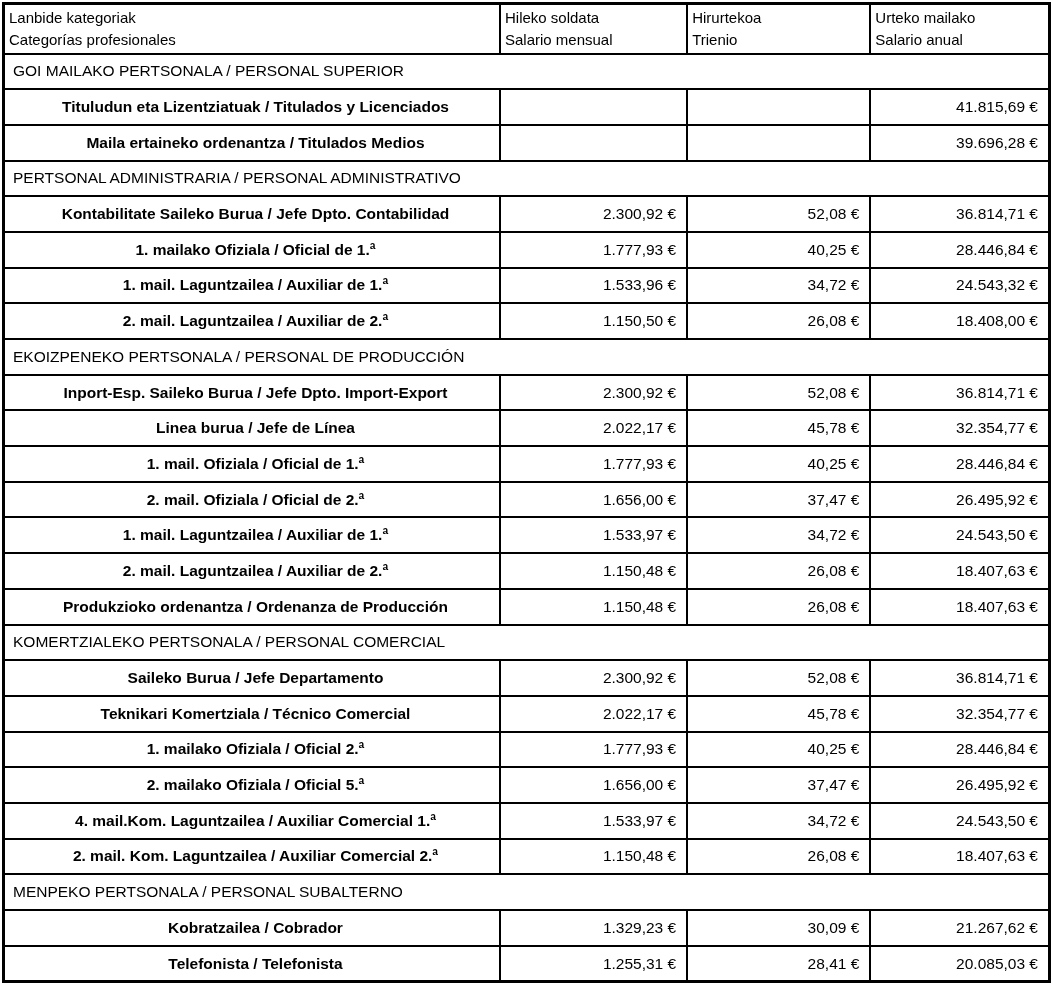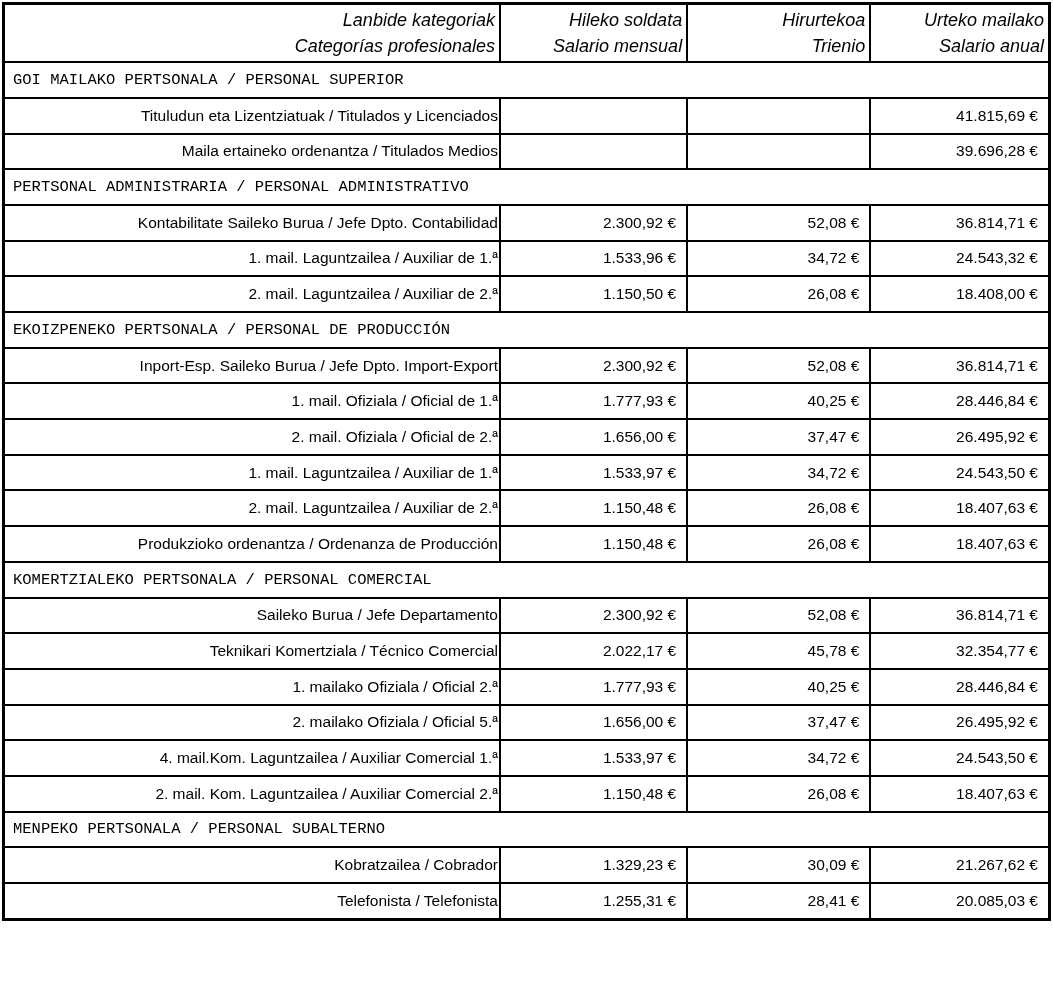--- a/index.html
+++ b/index.html
@@ -20,40 +20,39 @@
     border: 3px solid #000000;
   }
   .salary-table th, .salary-table td {
     border: 2px solid #000000;
     vertical-align: middle;
     overflow: hidden;
     white-space: nowrap;
   }
   .salary-table thead th {
     height: 42px;
-    font-style: italic;
     font-weight: normal;
-    font-size: 18px;
+    font-size: 15px;
     line-height: 1.45;
-    text-align: right;
+    text-align: left;
     padding: 2px 4px;
   }
   .salary-table td {
     height: 31.7px;
     font-size: 15.5px;
   }
   td.section-title {
     text-align: left;
     padding-left: 8px;
     font-size: 15.5px;
-    font-family: Liberation Mono, monospace;
   }
   td.cell-category {
-    text-align: right;
+    text-align: center;
     padding-left: 8px;
+    font-weight: bold;
   }
   td.cell-number {
     text-align: right;
     padding-right: 10px;
   }
 </style>
 </head>
 <body>
 
 <table class="salary-table">
@@ -102,20 +101,26 @@
       <tr>
         <td colspan="4" class="section-title">PERTSONAL ADMINISTRARIA / PERSONAL ADMINISTRATIVO</td>
       </tr>
       <tr>
         <td class="cell-category">Kontabilitate Saileko Burua / Jefe Dpto. Contabilidad</td>
         <td class="cell-number">2.300,92 €</td>
         <td class="cell-number">52,08 €</td>
         <td class="cell-number">36.814,71 €</td>
       </tr>
       <tr>
+        <td class="cell-category">1. mailako Ofiziala / Oficial de 1.ª</td>
+        <td class="cell-number">1.777,93 €</td>
+        <td class="cell-number">40,25 €</td>
+        <td class="cell-number">28.446,84 €</td>
+      </tr>
+      <tr>
         <td class="cell-category">1. mail. Laguntzailea / Auxiliar de 1.ª</td>
         <td class="cell-number">1.533,96 €</td>
         <td class="cell-number">34,72 €</td>
         <td class="cell-number">24.543,32 €</td>
       </tr>
       <tr>
         <td class="cell-category">2. mail. Laguntzailea / Auxiliar de 2.ª</td>
         <td class="cell-number">1.150,50 €</td>
         <td class="cell-number">26,08 €</td>
         <td class="cell-number">18.408,00 €</td>
@@ -123,20 +128,26 @@
       <tr>
         <td colspan="4" class="section-title">EKOIZPENEKO PERTSONALA / PERSONAL DE PRODUCCIÓN</td>
       </tr>
       <tr>
         <td class="cell-category">Inport-Esp. Saileko Burua / Jefe Dpto. Import-Export</td>
         <td class="cell-number">2.300,92 €</td>
         <td class="cell-number">52,08 €</td>
         <td class="cell-number">36.814,71 €</td>
       </tr>
       <tr>
+        <td class="cell-category">Linea burua / Jefe de Línea</td>
+        <td class="cell-number">2.022,17 €</td>
+        <td class="cell-number">45,78 €</td>
+        <td class="cell-number">32.354,77 €</td>
+      </tr>
+      <tr>
         <td class="cell-category">1. mail. Ofiziala / Oficial de 1.ª</td>
         <td class="cell-number">1.777,93 €</td>
         <td class="cell-number">40,25 €</td>
         <td class="cell-number">28.446,84 €</td>
       </tr>
       <tr>
         <td class="cell-category">2. mail. Ofiziala / Oficial de 2.ª</td>
         <td class="cell-number">1.656,00 €</td>
         <td class="cell-number">37,47 €</td>
         <td class="cell-number">26.495,92 €</td>

